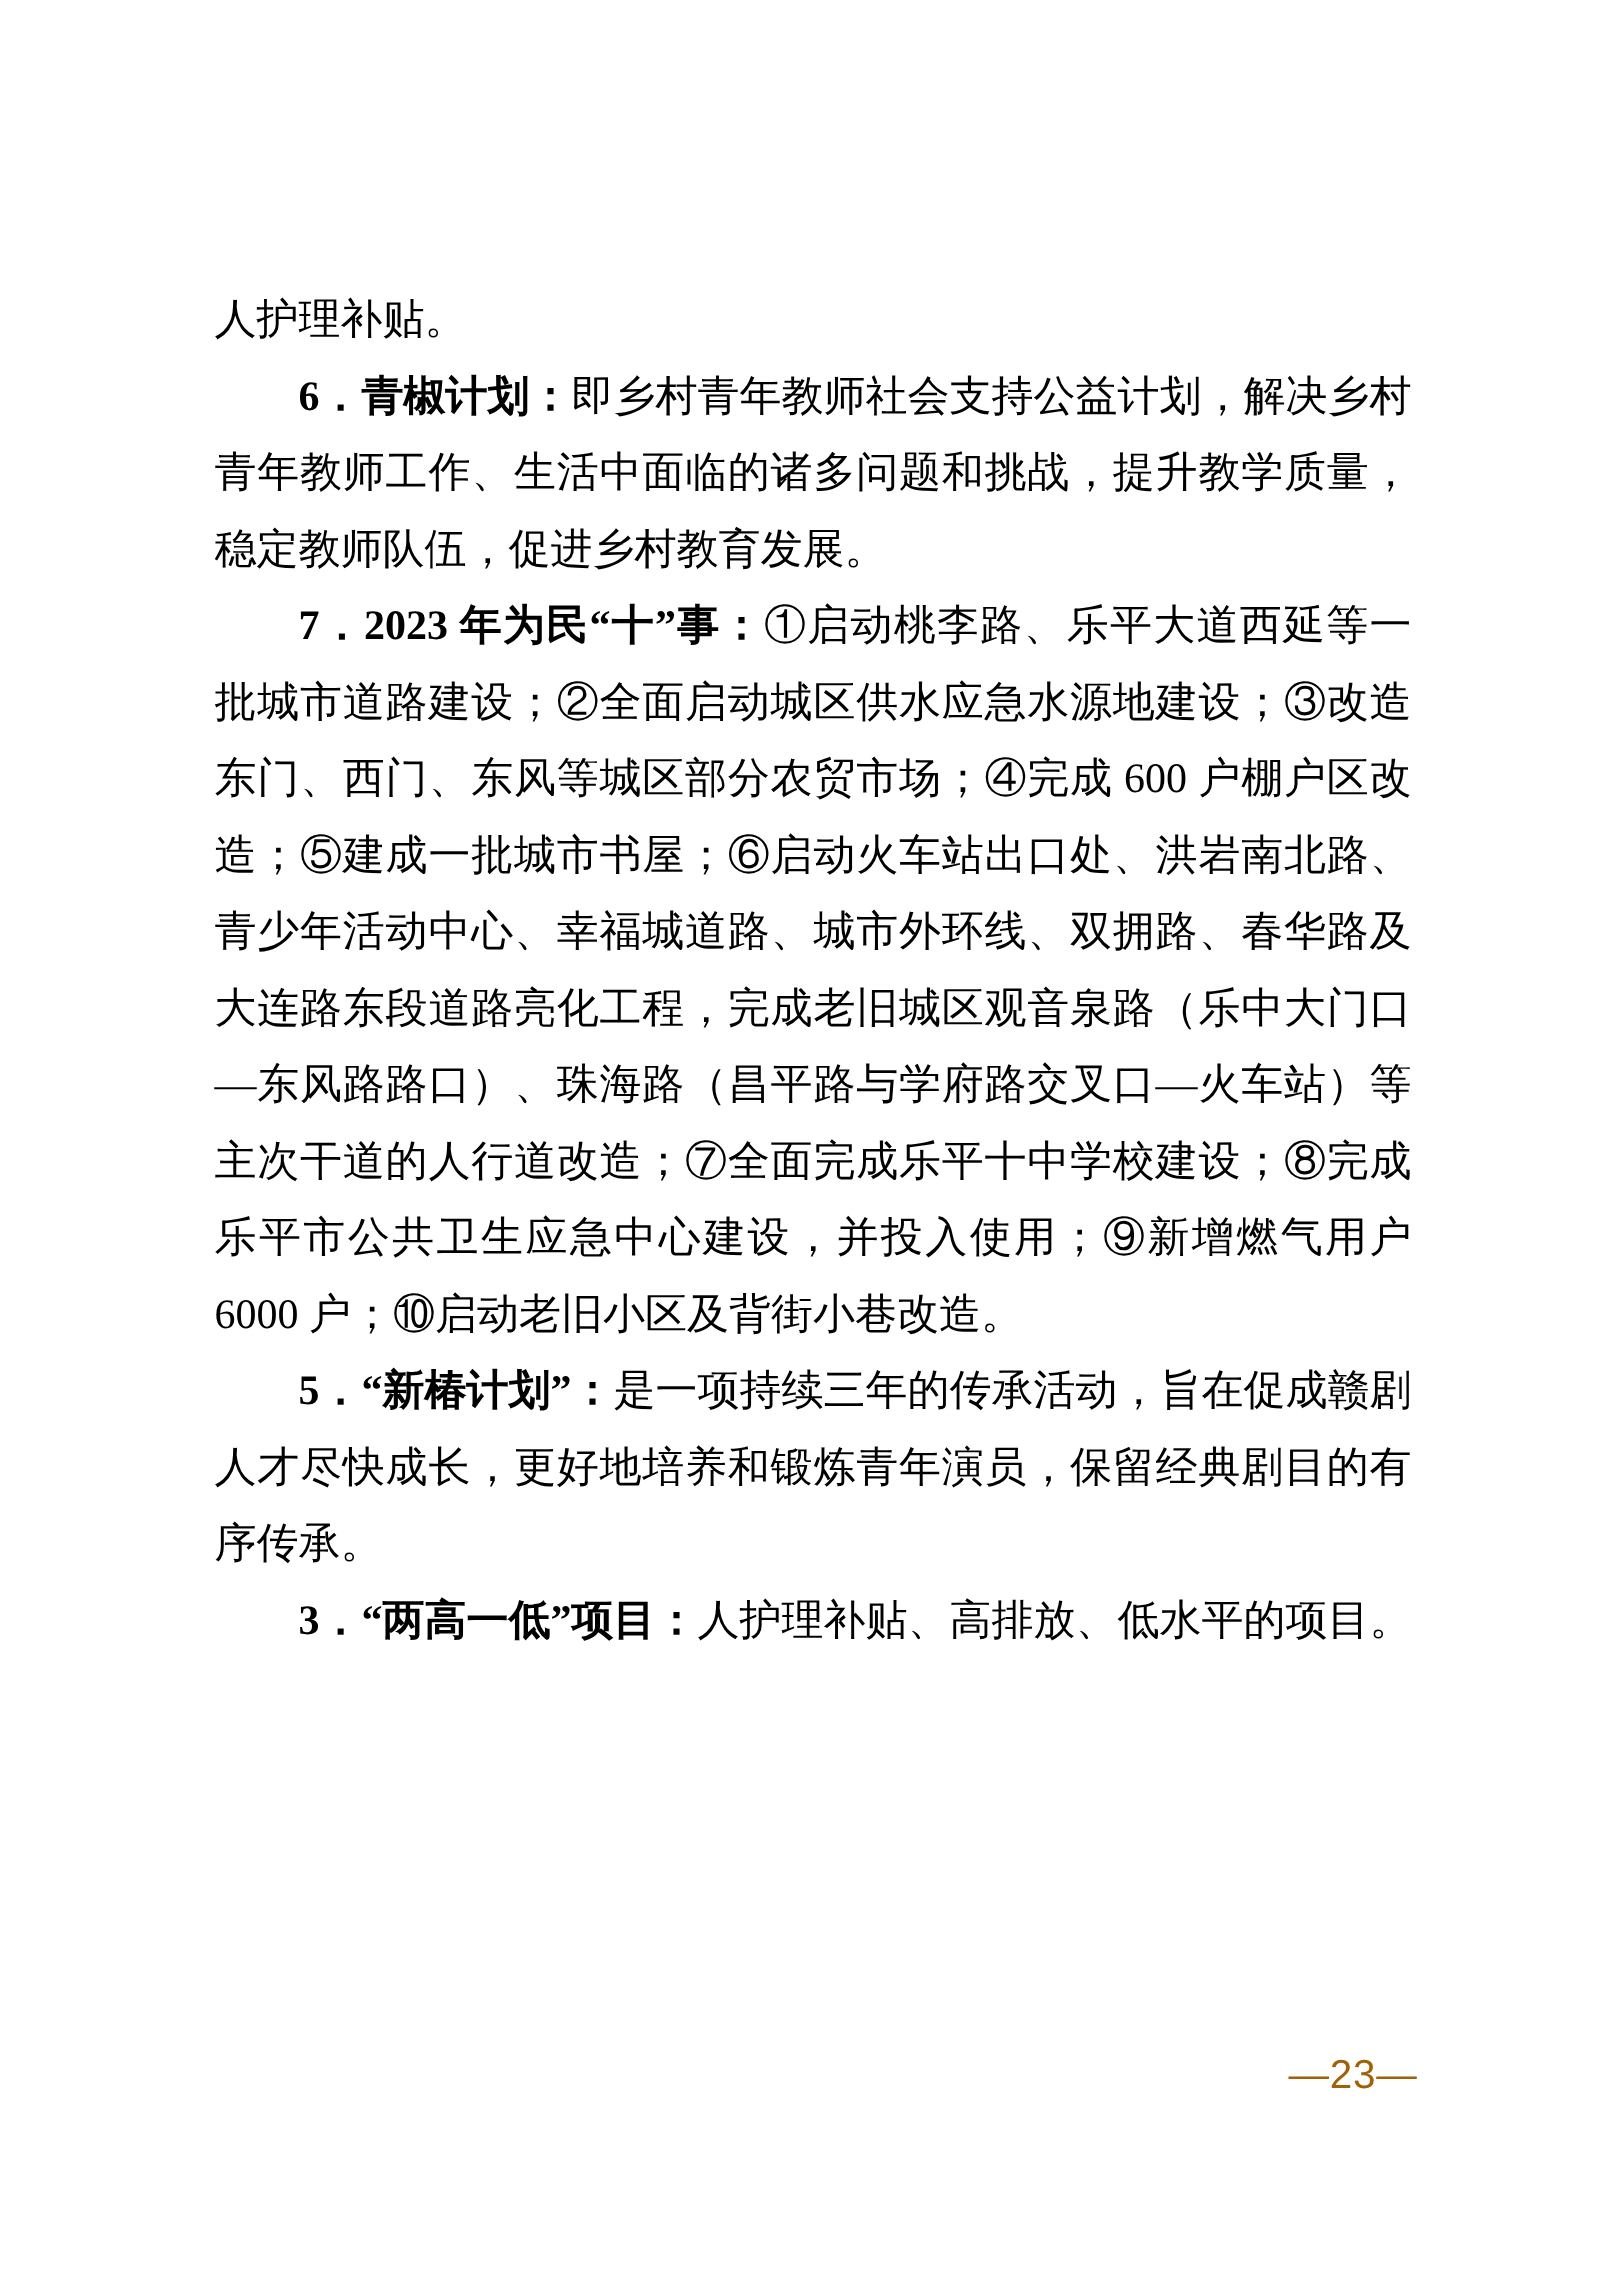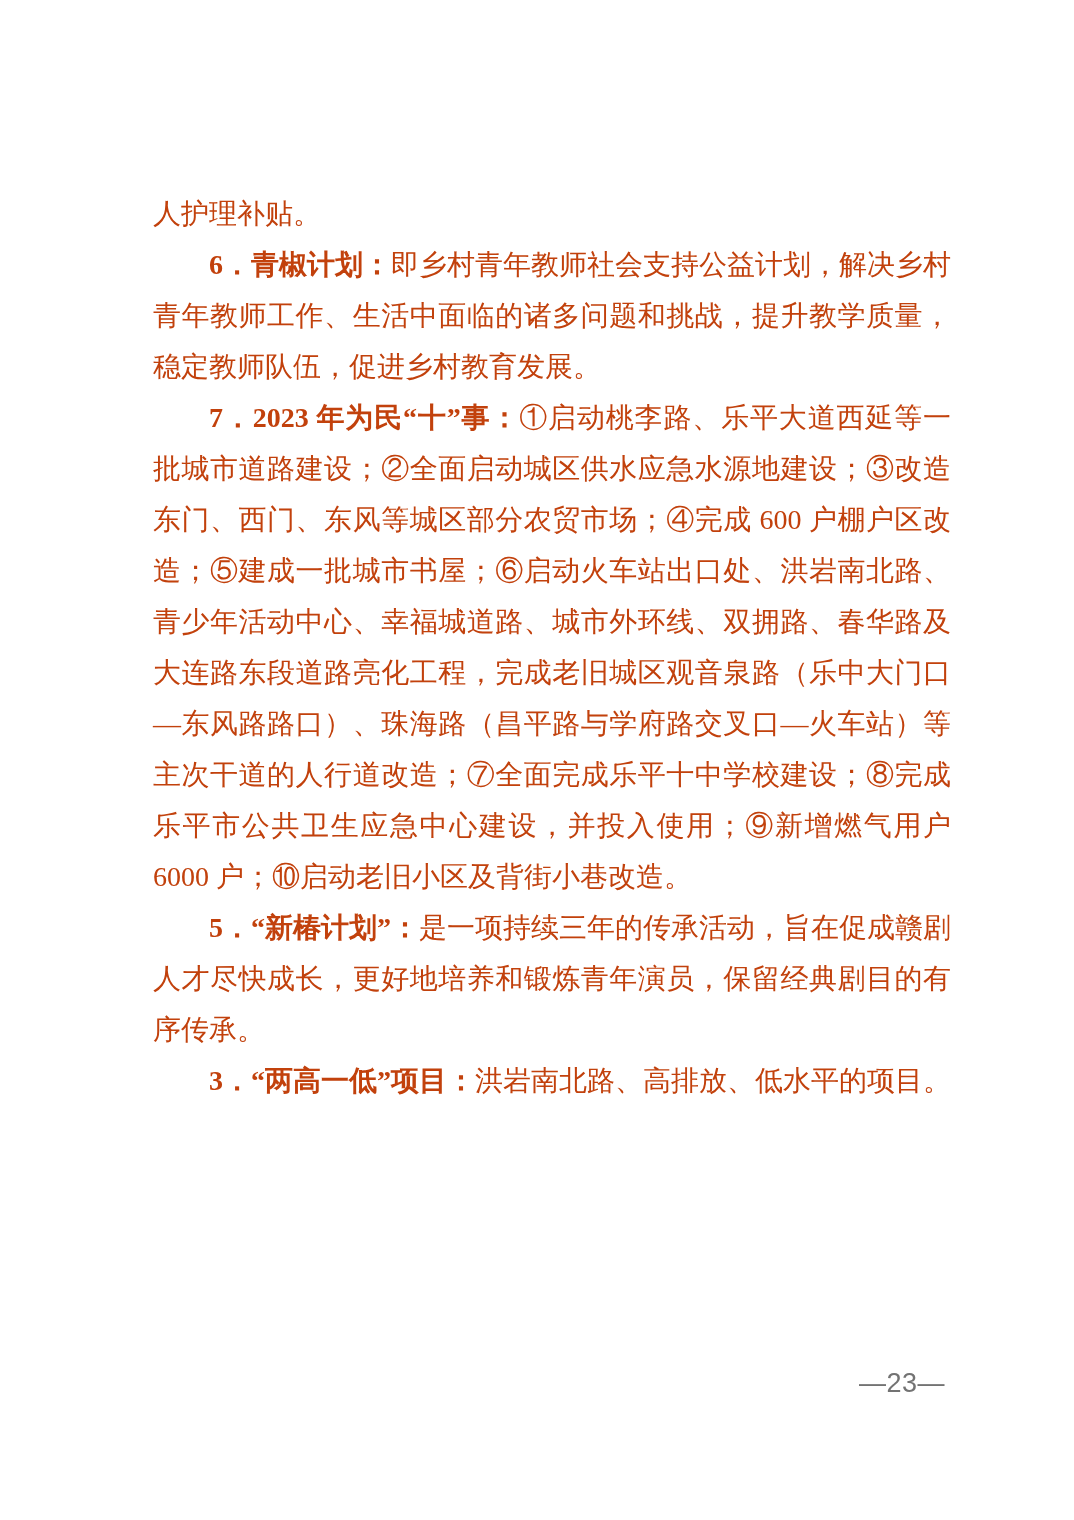--- a/index.html
+++ b/index.html
@@ -15,27 +15,27 @@
   }
   .page {
     position: absolute;
     left: 0; top: 0;
     width: 1074px;
     height: 1520px;
     background: #ffffff;
   }
   .content {
     position: absolute;
-    left: 153px;
+    left: 143px;
     top: 188px;
     width: 798px;
     font-family: "Liberation Serif", "DejaVu Serif", serif;
     font-size: 28px;
     line-height: 51px;
-    color: #c2410c;
+    color: #000000;
     text-align: justify;
     text-justify: inter-character;
   }
   .content p.para {
     margin: 0;
     padding: 0;
   }
   .content p.para.indent {
     text-indent: 2em;
   }
@@ -47,30 +47,30 @@
     font-family: Liberation Serif, serif;
     font-weight: 700;
   }
   .page-number {
     position: absolute;
     top: 1366px;
     right: 129px;
     font-family: "Liberation Sans", "DejaVu Sans", sans-serif;
     font-size: 27px;
     line-height: 34px;
-    color: #737373;
+    color: #a16207;
     letter-spacing: 0.5px;
     white-space: nowrap;
   }
 </style>
 </head>
 <body>
 
 <div class="page">
   <main class="content">
       <p class="para"><span class="seg">人护理补贴。</span></p>
       <p class="para indent"><span class="seg bold">6．青椒计划：</span><span class="seg">即乡村青年教师社会支持公益计划，解决乡村青年教师工作、生活中面临的诸多问题和挑战，提升教学质量，稳定教师队伍，促进乡村教育发展。</span></p>
       <p class="para indent"><span class="seg bold">7．2023 年为民“十”事：</span><span class="seg">①启动桃李路、乐平大道西延等一批城市道路建设；②全面启动城区供水应急水源地建设；③改造东门、西门、东风等城区部分农贸市场；④完成 600 户棚户区改造；⑤建成一批城市书屋；⑥启动火车站出口处、洪岩南北路、青少年活动中心、幸福城道路、城市外环线、双拥路、春华路及大连路东段道路亮化工程，完成老旧城区观音泉路（乐中大门口—东风路路口）、珠海路（昌平路与学府路交叉口—火车站）等主次干道的人行道改造；⑦全面完成乐平十中学校建设；⑧完成乐平市公共卫生应急中心建设，并投入使用；⑨新增燃气用户 6000 户；⑩启动老旧小区及背街小巷改造。</span></p>
       <p class="para indent"><span class="seg bold">5．“新椿计划”：</span><span class="seg">是一项持续三年的传承活动，旨在促成赣剧人才尽快成长，更好地培养和锻炼青年演员，保留经典剧目的有序传承。</span></p>
-      <p class="para indent"><span class="seg bold">3．“两高一低”项目：</span><span class="seg">洪岩南北路、高排放、低水平的项目。</span></p>
+      <p class="para indent"><span class="seg bold">3．“两高一低”项目：</span><span class="seg">人护理补贴、高排放、低水平的项目。</span></p>
     </main>
   <div class="page-number">—23—</div>
 </div>
 
 </body></html>

